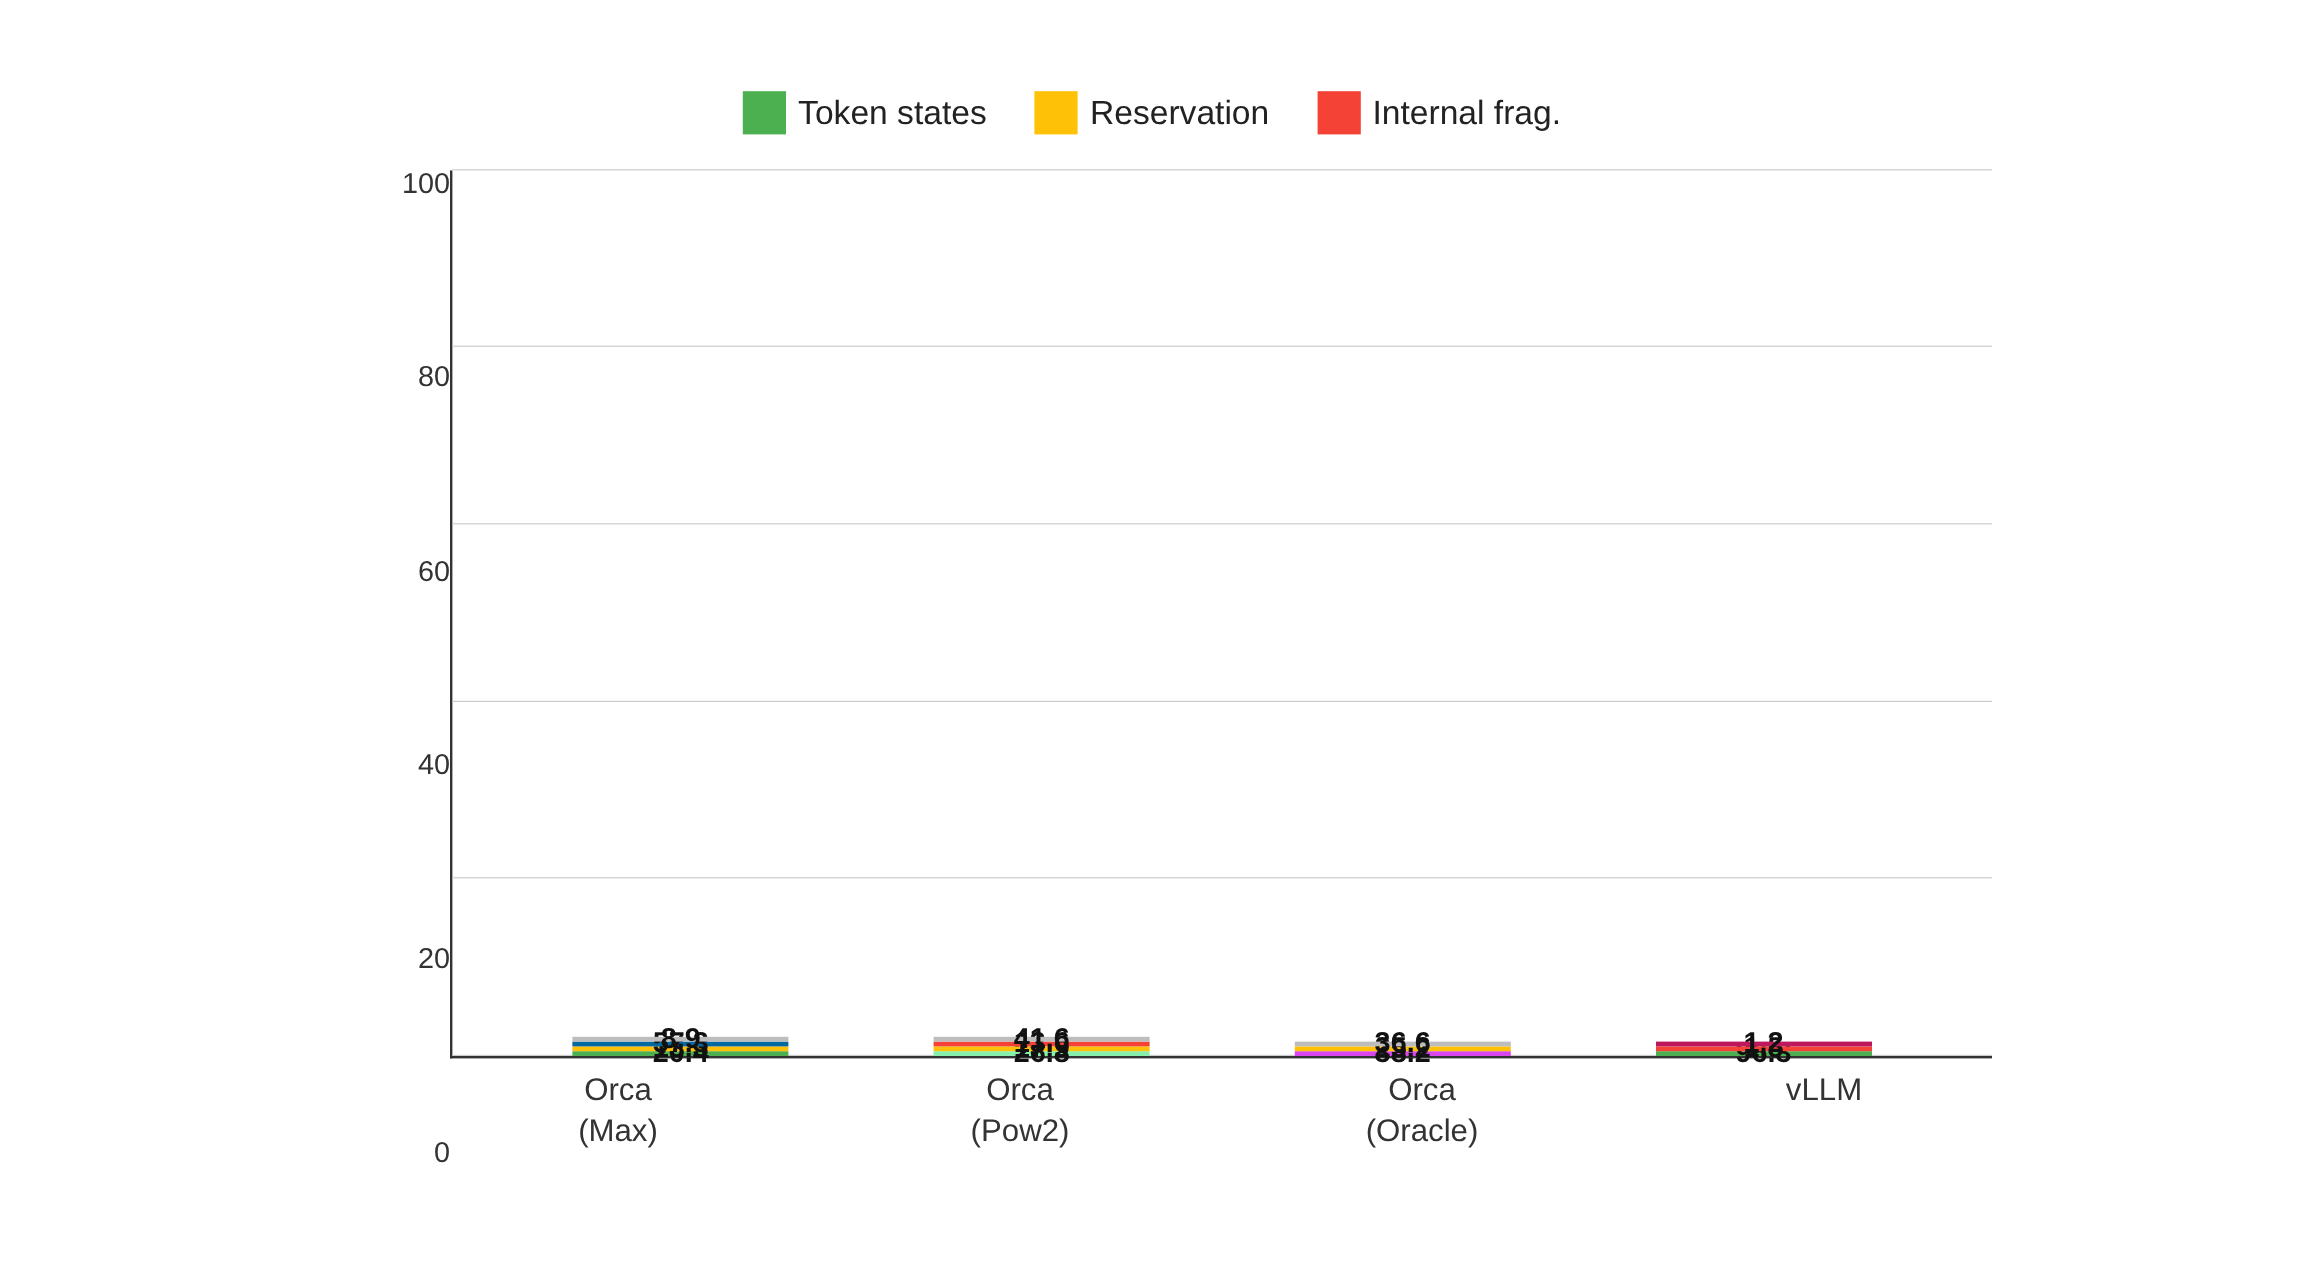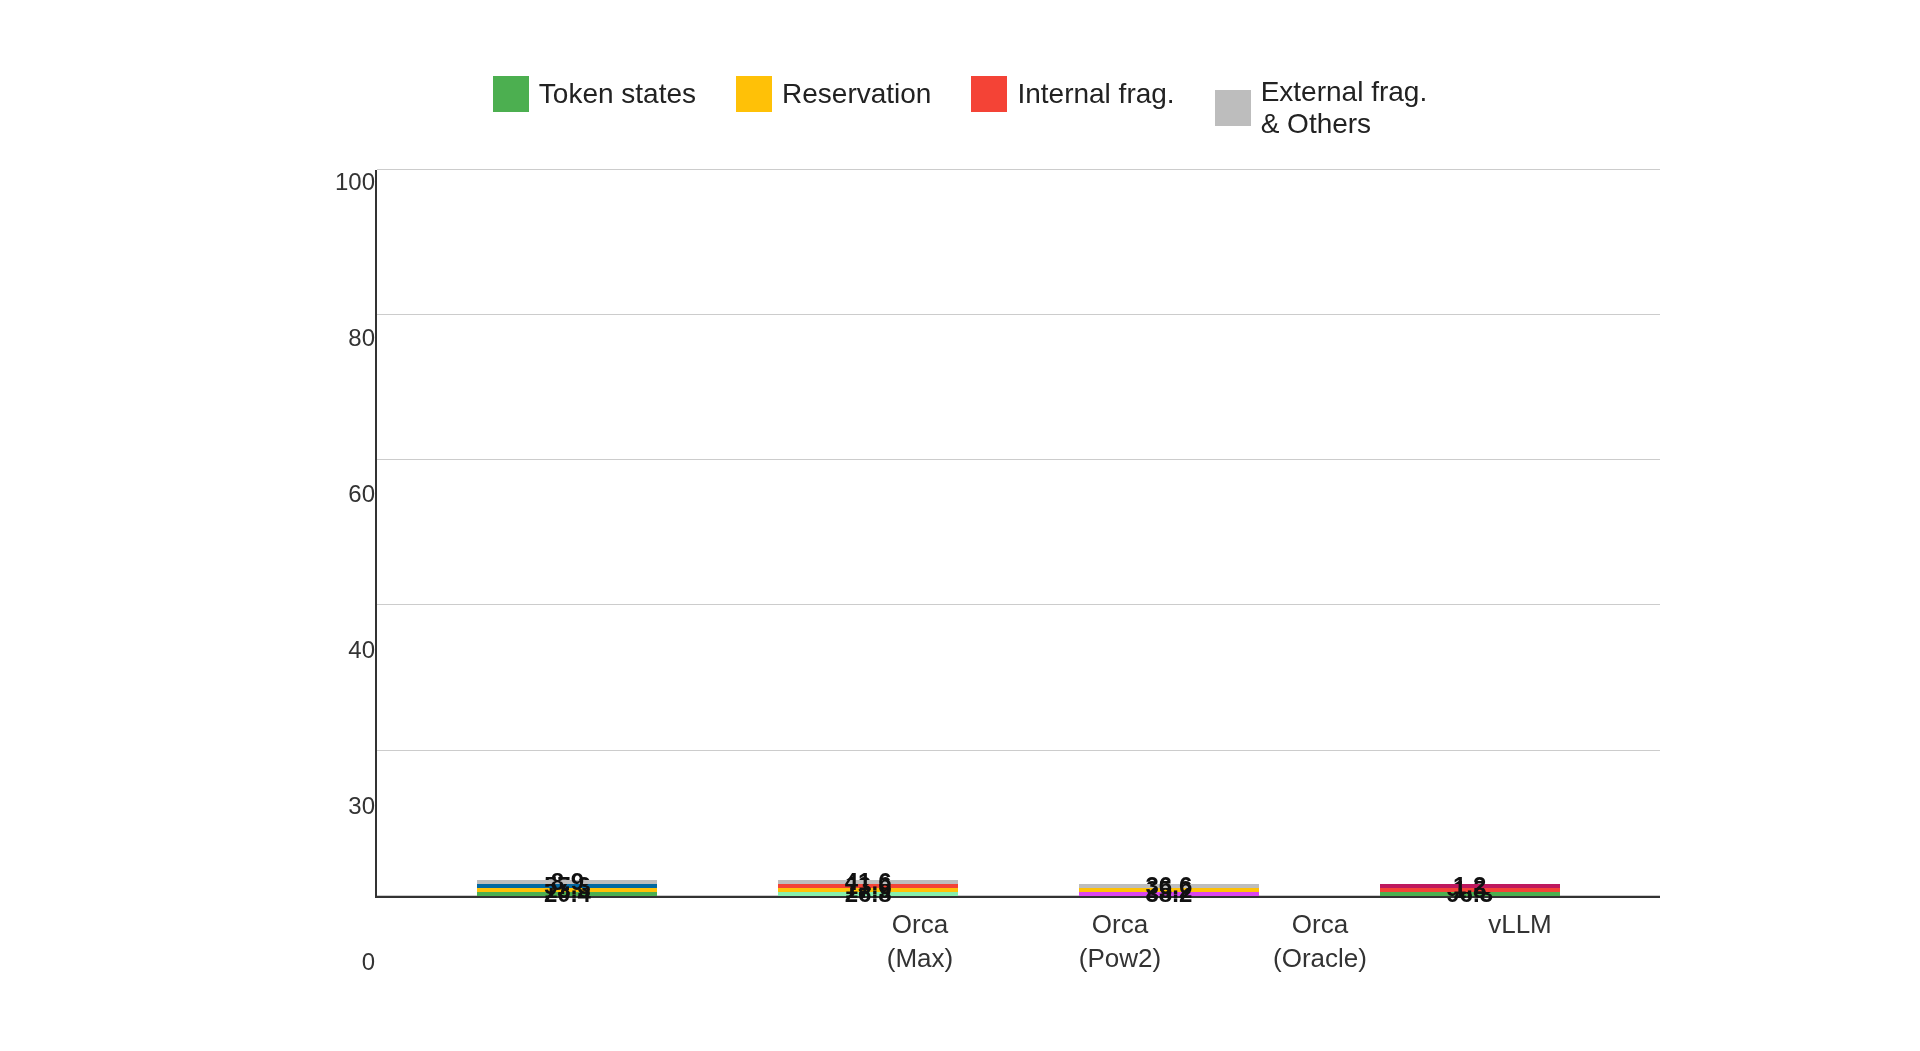--- a/index.html
+++ b/index.html
@@ -105,22 +105,22 @@
       color: #111;
       position: absolute;
       left: 50%;
       top: 50%;
       transform: translate(-50%, -50%);
       white-space: nowrap;
     }
     .x-labels {
       display: flex;
       flex-direction: row;
-      justify-content: flex-end;
-      padding: 0 40px;
+      justify-content: space-between;
+      padding: 16px 40px;
       padding-top: 10px;
       padding-left: 40px;
       padding-right: 40px;
     }
     .x-label {
       width: 200px;
       text-align: center;
       font-size: 26px;
       color: #333;
       line-height: 1.3;
@@ -167,40 +167,36 @@
         <span class="legend-label">Token states</span>
       </div>
       <div class="legend-item">
         <div class="legend-swatch" style="background: rgb(255, 193, 7);"></div>
         <span class="legend-label">Reservation</span>
       </div>
       <div class="legend-item">
         <div class="legend-swatch" style="background: rgb(244, 67, 54);"></div>
         <span class="legend-label">Internal frag.</span>
       </div>
-      <div class="legend-item">
-        <div class="legend-swatch" style="background: rgb(189, 189, 189);"></div>
-        <span class="legend-label">External frag.<br>&amp; Others</span>
-      </div>
     </div>
 
   <div class="chart-with-ylabel">
 
     <div class="ylabel-wrapper">
       <span class="ylabel-text"></span>
     </div>
 
     <div style="display:flex; flex-direction:row; flex:1; min-height:0;">
 
       <div class="y-axis-ticks" id="y-ticks" style="height:100%;">
       <span class="y-tick">100</span>
           <span class="y-tick">80</span>
           <span class="y-tick">60</span>
           <span class="y-tick">40</span>
-          <span class="y-tick">30</span>
+          <span class="y-tick">20</span>
           <span class="y-tick">0</span>
         </div>
 
       <div class="plot-area">
         <div class="bars-and-grid" id="bars-and-grid">
 
         <div class="grid-line" style="bottom: 0%;"></div>
             <div class="grid-line" style="bottom: 20%;"></div>
             <div class="grid-line" style="bottom: 40%;"></div>
             <div class="grid-line" style="bottom: 60%;"></div>

